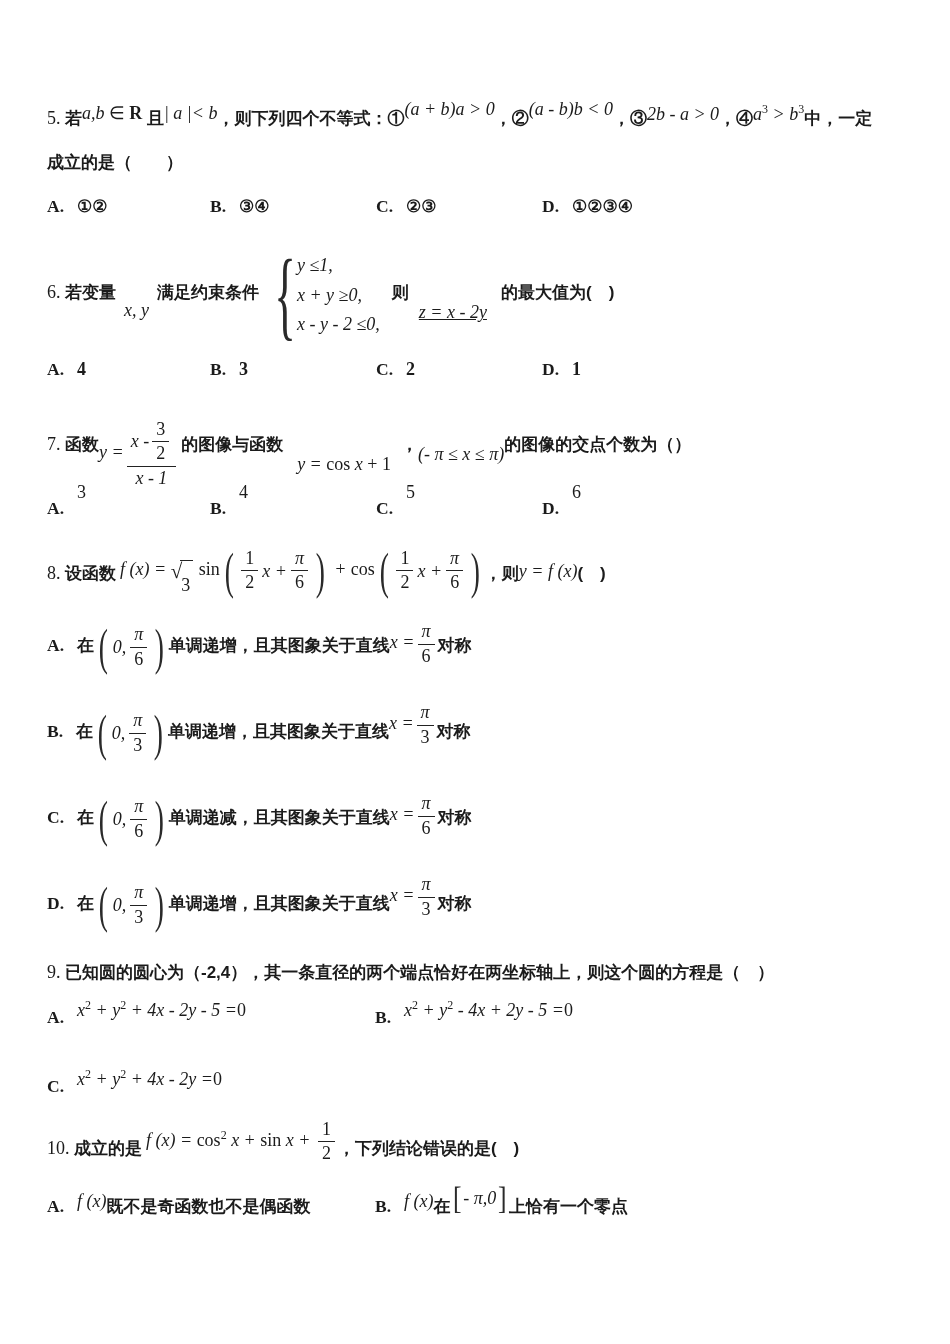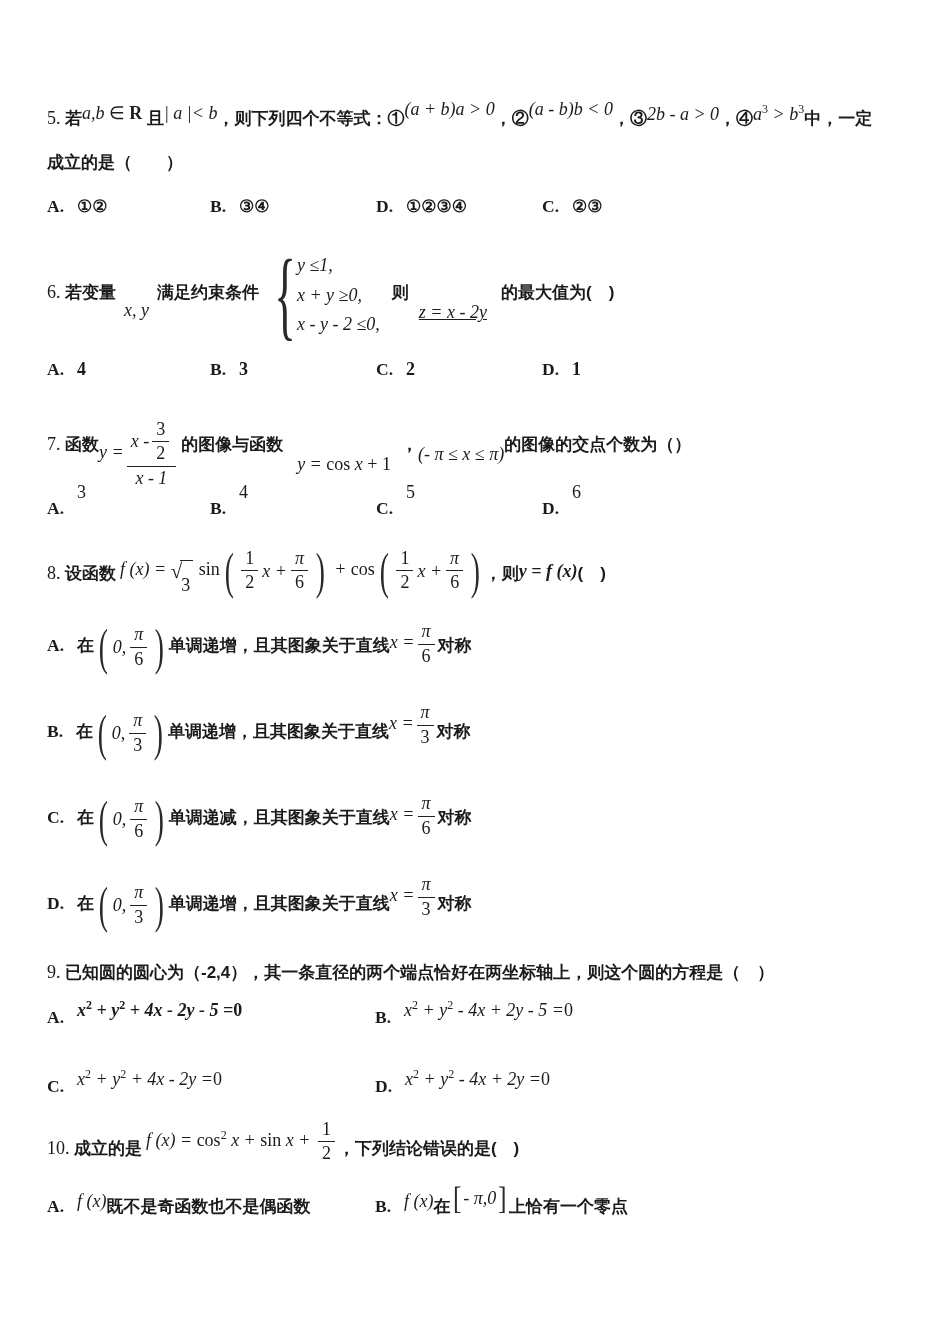--- a/index.html
+++ b/index.html
@@ -73,22 +73,22 @@
 <body>
 
 <div class="page">
   <div id="questions">
       <section class="question q5">
         <div class="qline"><span class="mu">5.  </span><span class="cn">若</span><span class="off" style="top: -5px;"><span class="m">a,b </span><span class="mu">∈ </span><span class="mb">R</span></span><span class="cn"> 且</span><span class="off" style="top: -5px;"><span class="m">| a |&lt; b</span></span><span class="cn">，则下列四个不等式：①</span><span class="off" style="top: -9px;"><span class="m">(a + b)a &gt; 0</span></span><span class="cn">，②</span><span class="off" style="top: -9px;"><span class="m">(a - b)b &lt; 0</span></span><span class="cn">，③</span><span class="off" style="top: -4px;"><span class="m">2b - a &gt; 0</span></span><span class="cn">，④</span><span class="off" style="top: -4px;"><span class="m">a</span><sup class="sup">3</sup><span class="m"> &gt; b</span><sup class="sup">3</sup></span><span class="cn">中，一定</span></div>
         <div class="qline"><span class="cn">成立的是（　　）</span></div>
         <div class="opts cols4">
           <div class="opt"><span class="olabel">A.</span><span class="obody"><span class="cn">①②</span></span></div>
           <div class="opt"><span class="olabel">B.</span><span class="obody"><span class="cn">③④</span></span></div>
+          <div class="opt"><span class="olabel">C.</span><span class="obody"><span class="cn">②③</span></span></div>
           <div class="opt"><span class="olabel">D.</span><span class="obody"><span class="cn">①②③④</span></span></div>
-          <div class="opt"><span class="olabel">C.</span><span class="obody"><span class="cn">②③</span></span></div>
         </div>
       </section>
       <section class="question q6">
         <div class="qline"><span class="mu">6.  </span><span class="cn">若变量</span><span class="sp" style="width: 8px;"></span><span class="off" style="top: 18px; text-align: right;"><span class="m">x, y</span></span><span class="sp" style="width: 8px;"></span><span class="cn">满足约束条件</span><span class="cases">
             <span class="cbrace">{</span>
             <span class="clines">
               <div class="cline"><span class="m">y ≤1,</span></div>
               <div class="cline"><span class="m">x + y ≥0,</span></div>
               <div class="cline"><span class="m">x - y - 2 ≤0,</span></div>
             </span>
@@ -165,21 +165,21 @@
                 <span class="frac">
                   <span class="fnum">
                     <span class="m">π</span>
                   </span>
                   <span class="fden">
                     <span class="mu">6</span>
                   </span>
                 </span>
               </span>
               <span class="bp">)</span>
-            </span></span><span class="cn">，则</span><span class="off" style="top: -2px; font-weight: bold;"><span class="m"> y = f (x)</span></span><span class="cn">(　)</span></div>
+            </span></span><span class="cn">，则</span><span class="off" style="top: -2px;"><span class="m"> y = f (x)</span></span><span class="cn">(　)</span></div>
         <div class="opts cols1">
           <div class="opt"><span class="olabel">A.</span><span class="obody"><span class="cn">在</span><span class="bigw">
                 <span class="bp">(</span>
                 <span class="bigc">
                   <span class="m">0,</span>
                   <span class="frac">
                     <span class="fnum">
                       <span class="m">π</span>
                     </span>
                     <span class="fden">
@@ -260,24 +260,23 @@
                   </span>
                   <span class="fden">
                     <span class="mu">3</span>
                   </span>
                 </span></span><span class="cn">对称</span></span></div>
         </div>
       </section>
       <section class="question q9">
         <div class="qline"><span class="mu">9.  </span><span class="cn">已知圆的圆心为（-2,4），其一条直径的两个端点恰好在两坐标轴上，则这个圆的方程是（　）</span></div>
         <div class="opts cols2">
-          <div class="opt"><span class="olabel">A.</span><span class="obody"><span class="off" style="top: -7px; font-weight: bold;"><span class="m">x</span><sup class="sup">2</sup><span class="m"> + y</span><sup class="sup">2</sup><span class="m"> + 4x - 2y - 5 =</span><span class="mu">0</span></span></span></div>
+          <div class="opt"><span class="olabel">A.</span><span class="obody"><span class="off" style="top: -7px;"><span class="m">x</span><sup class="sup">2</sup><span class="m"> + y</span><sup class="sup">2</sup><span class="m"> + 4x - 2y - 5 =</span><span class="mu">0</span></span></span></div>
           <div class="opt"><span class="olabel">B.</span><span class="obody"><span class="off" style="top: -7px;"><span class="m">x</span><sup class="sup">2</sup><span class="m"> + y</span><sup class="sup">2</sup><span class="m"> - 4x + 2y - 5 =</span><span class="mu">0</span></span></span></div>
           <div class="opt"><span class="olabel">C.</span><span class="obody"><span class="off" style="top: -7px;"><span class="m">x</span><sup class="sup">2</sup><span class="m"> + y</span><sup class="sup">2</sup><span class="m"> + 4x - 2y =</span><span class="mu">0</span></span></span></div>
-          <div class="opt"><span class="olabel">D.</span><span class="obody"><span class="off" style="top: -7px;"><span class="m">x</span><sup class="sup">2</sup><span class="m"> + y</span><sup class="sup">2</sup><span class="m"> - 4x + 2y =</span><span class="mu">0</span></span></span></div>
         </div>
       </section>
       <section class="question q10">
         <div class="qline"><span class="mu">10.  </span><span class="cn">成立的是</span><span class="sp" style="width: 4px;"></span><span class="off" style="top: -8px;"><span class="m">f (x) = </span><span class="mu">cos</span><sup class="sup">2</sup><span class="m"> x + </span><span class="mu">sin</span><span class="m"> x + </span><span class="frac">
               <span class="fnum">
                 <span class="mu">1</span>
               </span>
               <span class="fden">
                 <span class="mu">2</span>
               </span>

